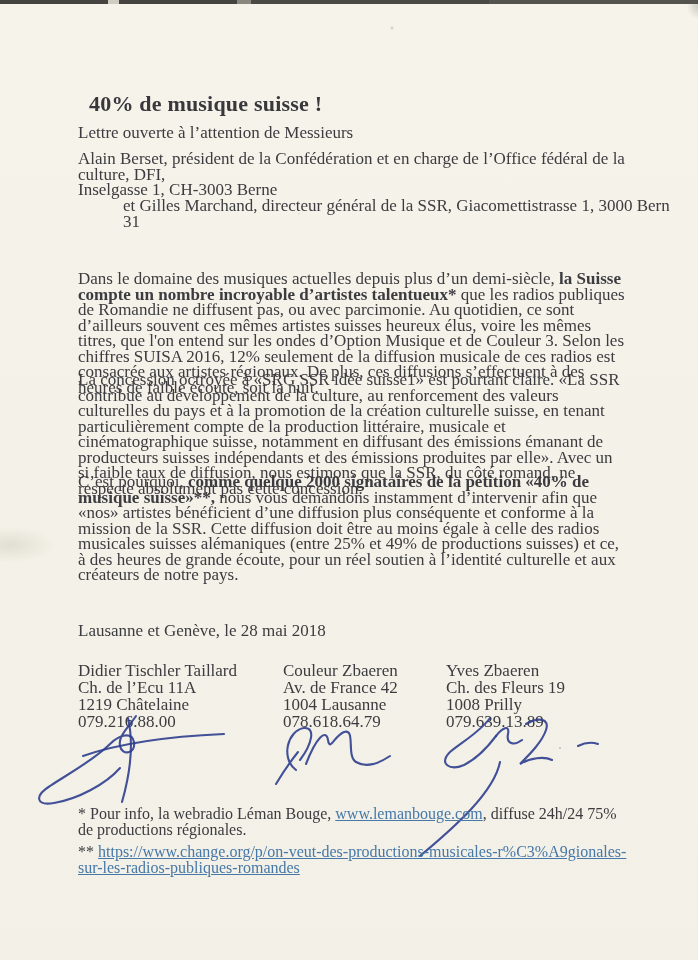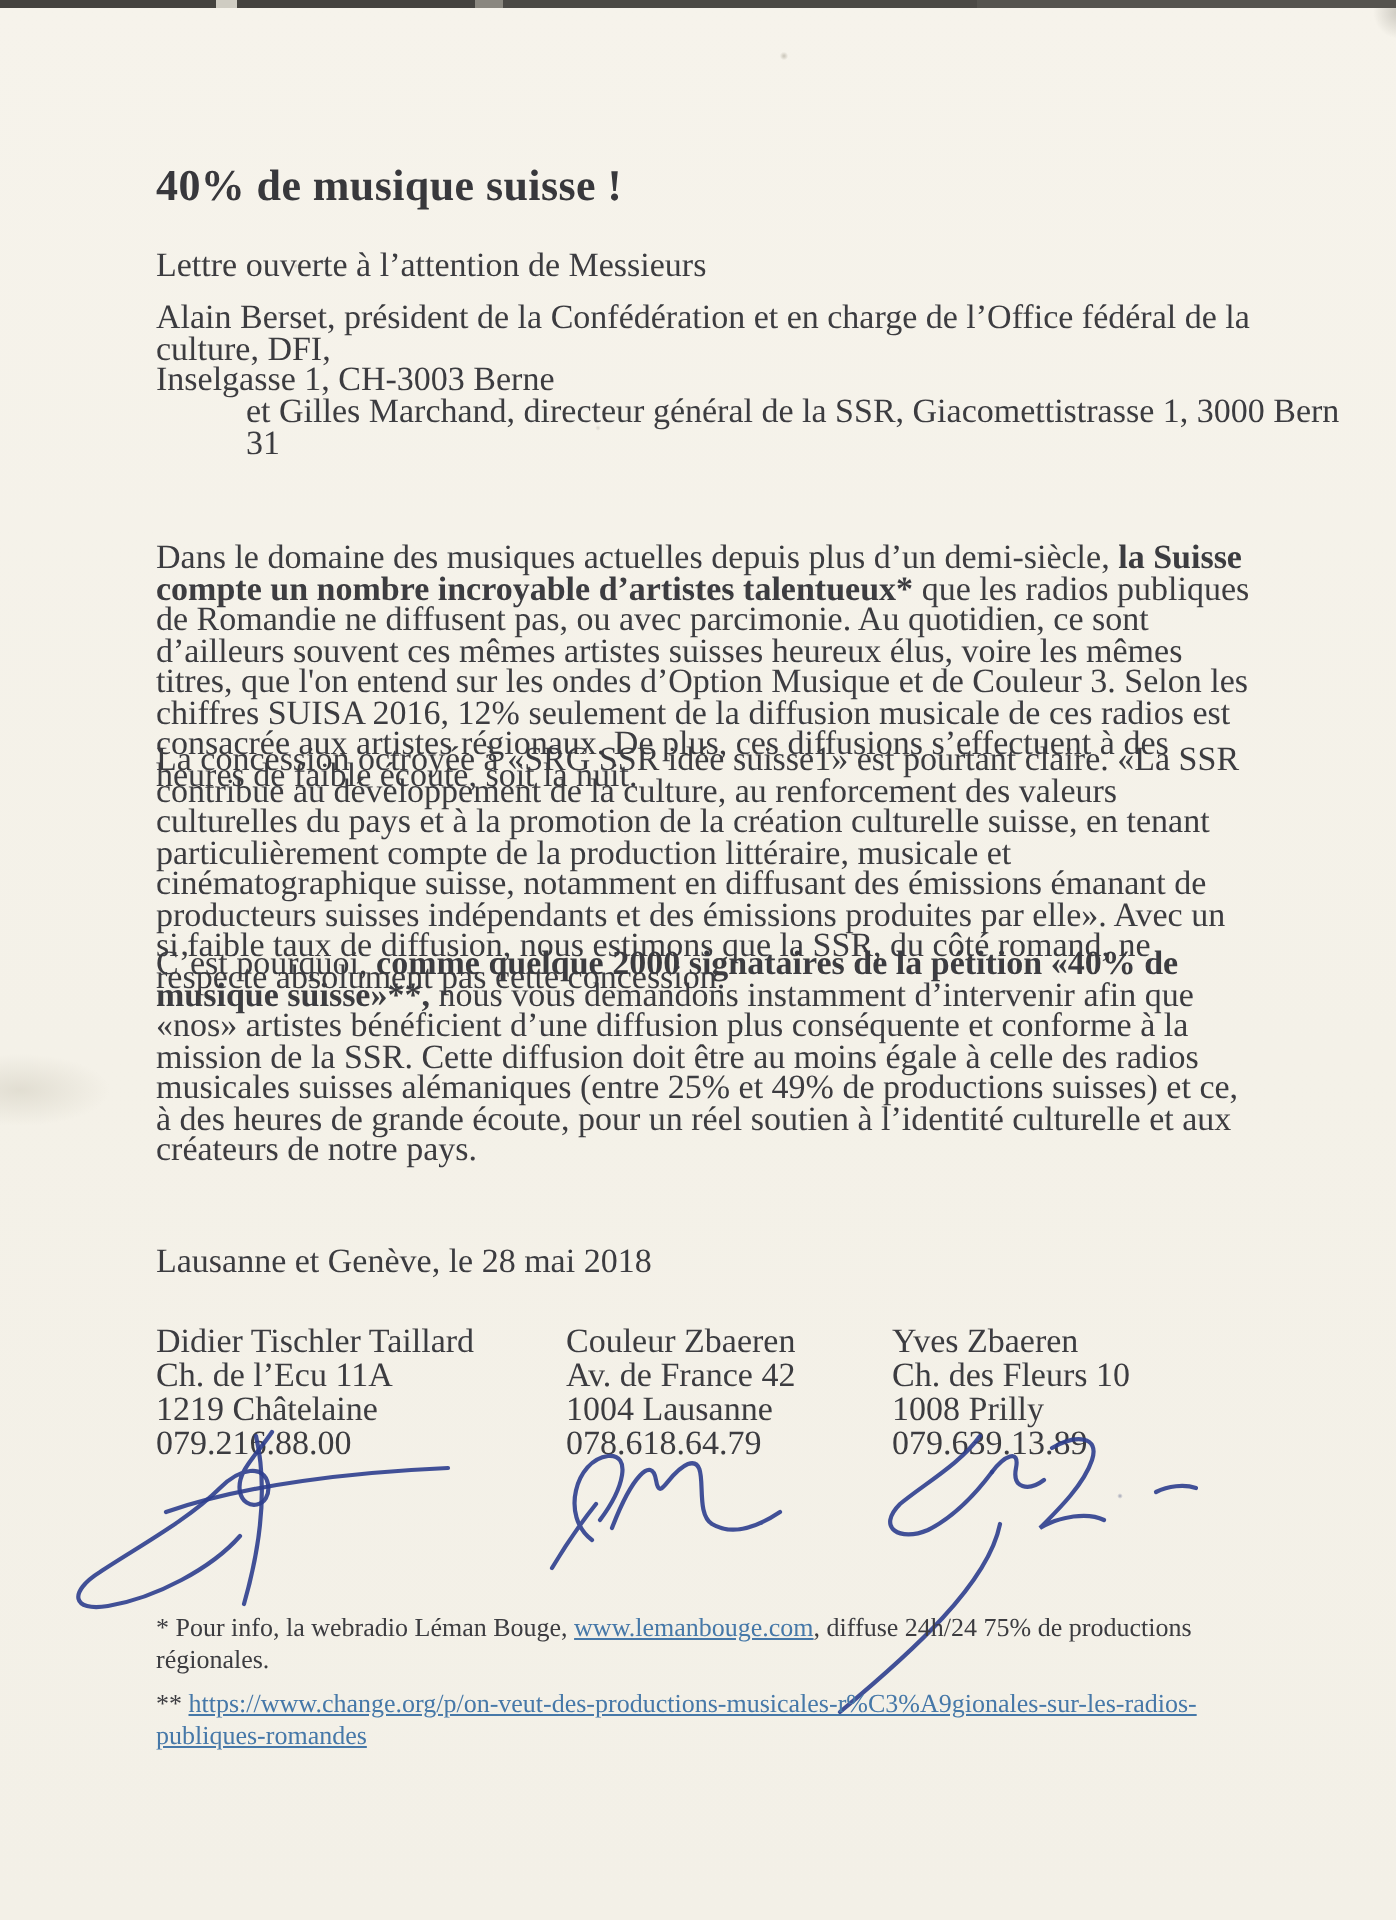--- a/index.html
+++ b/index.html
@@ -33,32 +33,32 @@
   .body-text{font-size:17px;line-height:15.5px;}
   .b{font-weight:bold;}
   .sig-col{position:absolute;width:190px;font-size:17px;line-height:17px;}
   .link{
     color:#4678a8;
     text-decoration:underline;
     text-decoration-color:#4678a8;
     overflow-wrap:anywhere;
     cursor:pointer;
   }
-  .footnote{font-size:13px;line-height:15.5px;}
+  .footnote{font-size:16px;line-height:15.5px;}
   svg.ink{position:absolute;overflow:visible;}
   svg.ink path{fill:none;stroke:#2d3e8e;stroke-width:2.1px;stroke-linecap:round;opacity:.9;}
 </style>
 </head>
 <body>
 
 <div class="page">
 
   <div class="scan-strip"></div>
 
-  <h1 class="abs title" style="top:80px;margin:0;font-family:Liberation Serif, serif;">40% de musique suisse !</h1>
+  <h1 class="abs title" style="top:80px;margin:11px;font-family:Liberation Serif, serif;">40% de musique suisse !</h1>
 
   <div class="abs body-text" style="top:125px;">Lettre ouverte à l’attention de Messieurs</div>
 
   <div class="abs body-text" style="top:151px;">
     <span>Alain Berset, président de la Confédération et en charge de l’Office fédéral de la culture, DFI,</span><br>
     <span>Inselgasse 1, CH-3003 Berne</span>
   </div>
 
   <div class="abs body-text" style="top:198px;margin-left:45px;">et Gilles Marchand, directeur général de la SSR, Giacomettistrasse 1, 3000 Bern 31</div>
 
@@ -83,21 +83,21 @@
     <span>079.216.88.00</span>
   </div>
   <div class="sig-col" style="left:283px;top:662px;">
     <span>Couleur Zbaeren</span><br>
     <span>Av. de France 42</span><br>
     <span>1004 Lausanne</span><br>
     <span>078.618.64.79</span>
   </div>
   <div class="sig-col" style="left:446px;top:662px;">
     <span>Yves Zbaeren</span><br>
-    <span>Ch. des Fleurs 10</span><br>
+    <span>Ch. des Fleurs 19</span><br>
     <span>1008 Prilly</span><br>
     <span>079.639.13.89</span>
   </div>
 
   <svg class="ink" style="left:28px;top:712px;" width="215" height="95" viewBox="0 0 215 95">
     <path d="M108,4 C100,16 90,24 92,34 C94,44 108,42 106,30 C104,20 92,22 82,32 C66,48 40,62 22,74 C6,84 8,94 26,91 C50,87 78,72 92,56"></path>
     <path d="M55,44 C95,30 150,24 196,22"></path>
     <path d="M100,6 C106,32 102,62 94,90"></path>
   </svg>
 

